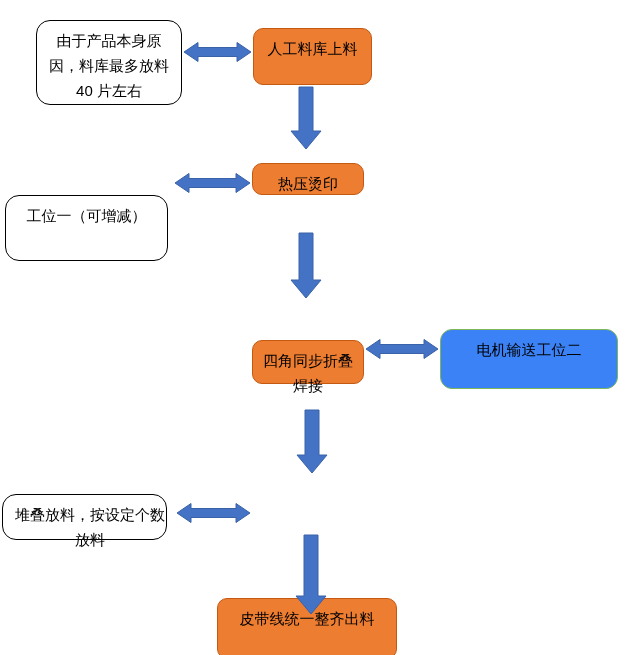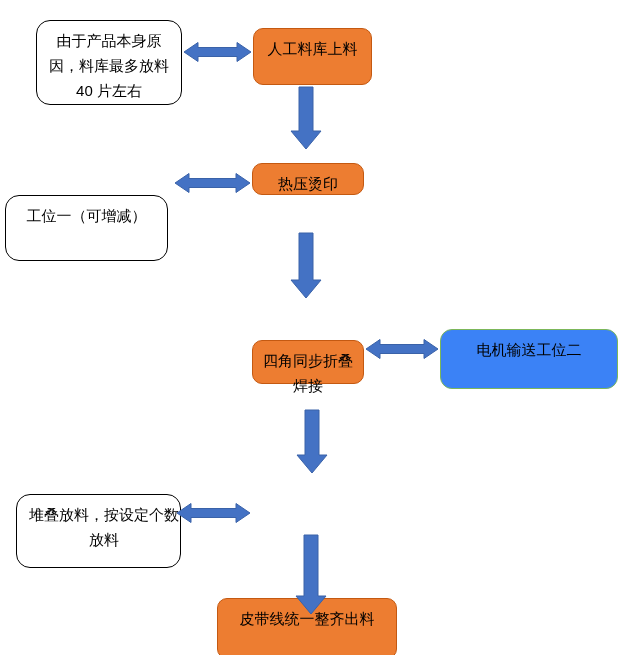--- a/index.html
+++ b/index.html
@@ -106,21 +106,21 @@
   </svg>
 
   <div class="node note-green" style="left:440px; top:329px; width:178px; height:60px;">
     <span class="label">电机输送工位二</span>
   </div>
 
   <svg class="arrow" style="left:297px; top:410px; width:30px; height:63px;" viewBox="0 0 30 63" preserveAspectRatio="none">
     <polygon points="8,0 22,0 22,45 30,45 15,63 0,45 8,45"></polygon>
   </svg>
 
-  <div class="node note-black" style="left:16px; top:494px; width:165px; height:74px;padding-left:11px;">
+  <div class="node note-black" style="left:2px; top:494px; width:165px; height:46px;padding-left:11px;">
     <span class="label">堆叠放料，按设定个数
 放料</span>
   </div>
 
   <svg class="arrow" style="left:177px; top:502px; width:73px; height:22px;" viewBox="0 0 73 22" preserveAspectRatio="none">
     <polygon points="0,11 14,1.5 14,6.5 59,6.5 59,1.5 73,11 59,20.5 59,15.5 14,15.5 14,20.5"></polygon>
   </svg>
 
 
   <svg class="arrow above" style="left:296px; top:535px; width:30px; height:79px;" viewBox="0 0 30 79" preserveAspectRatio="none">

